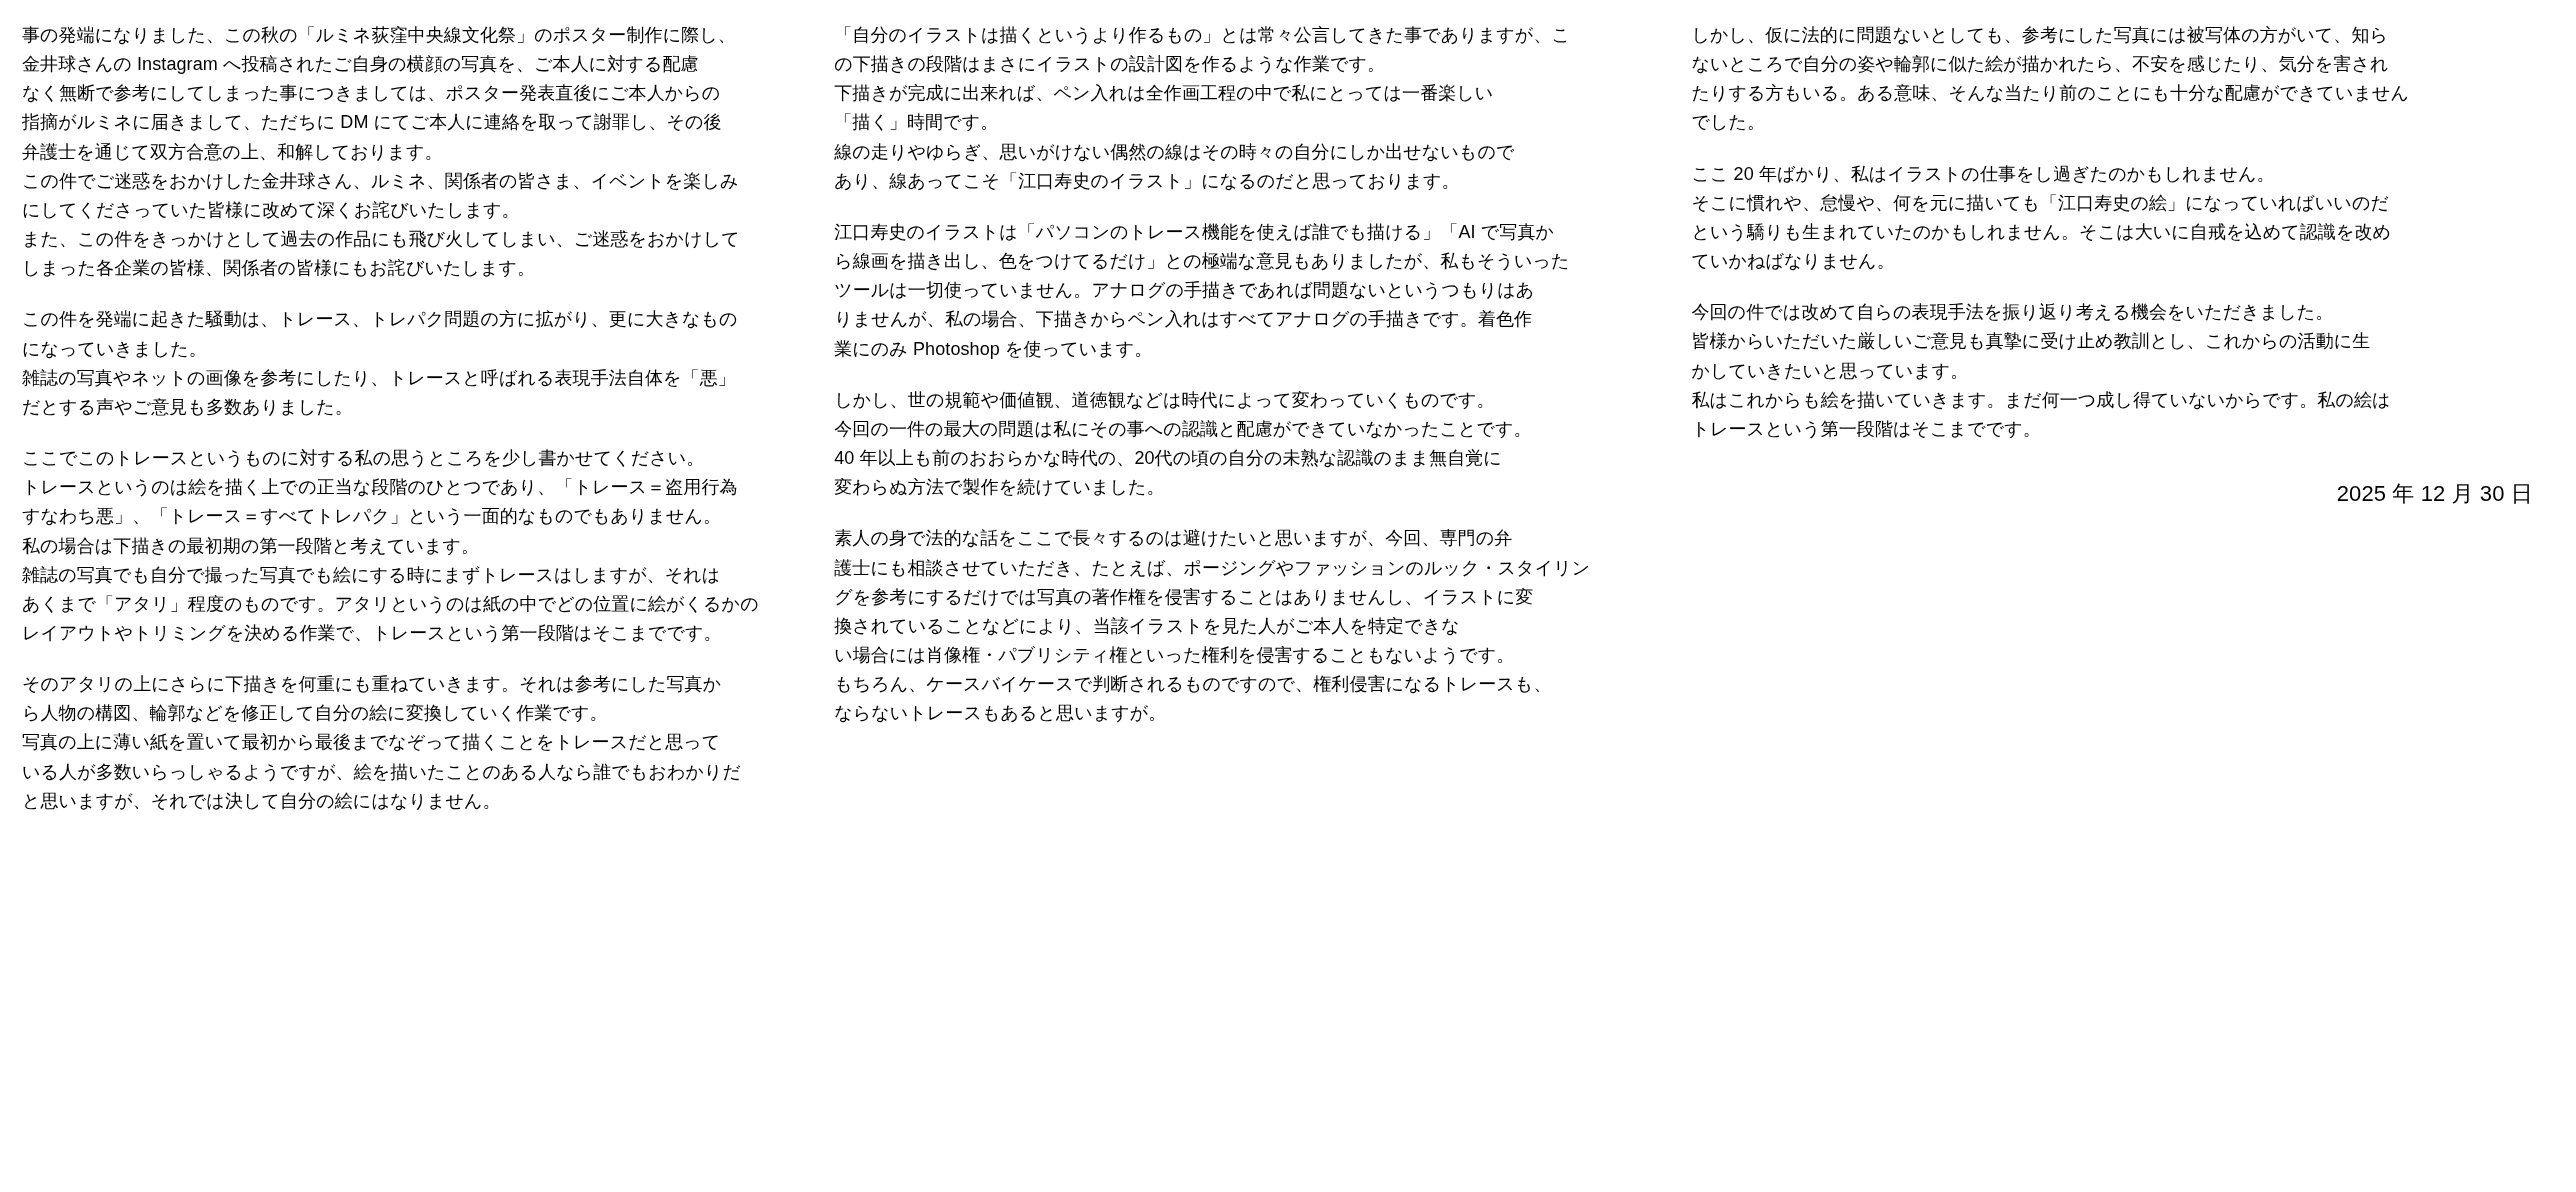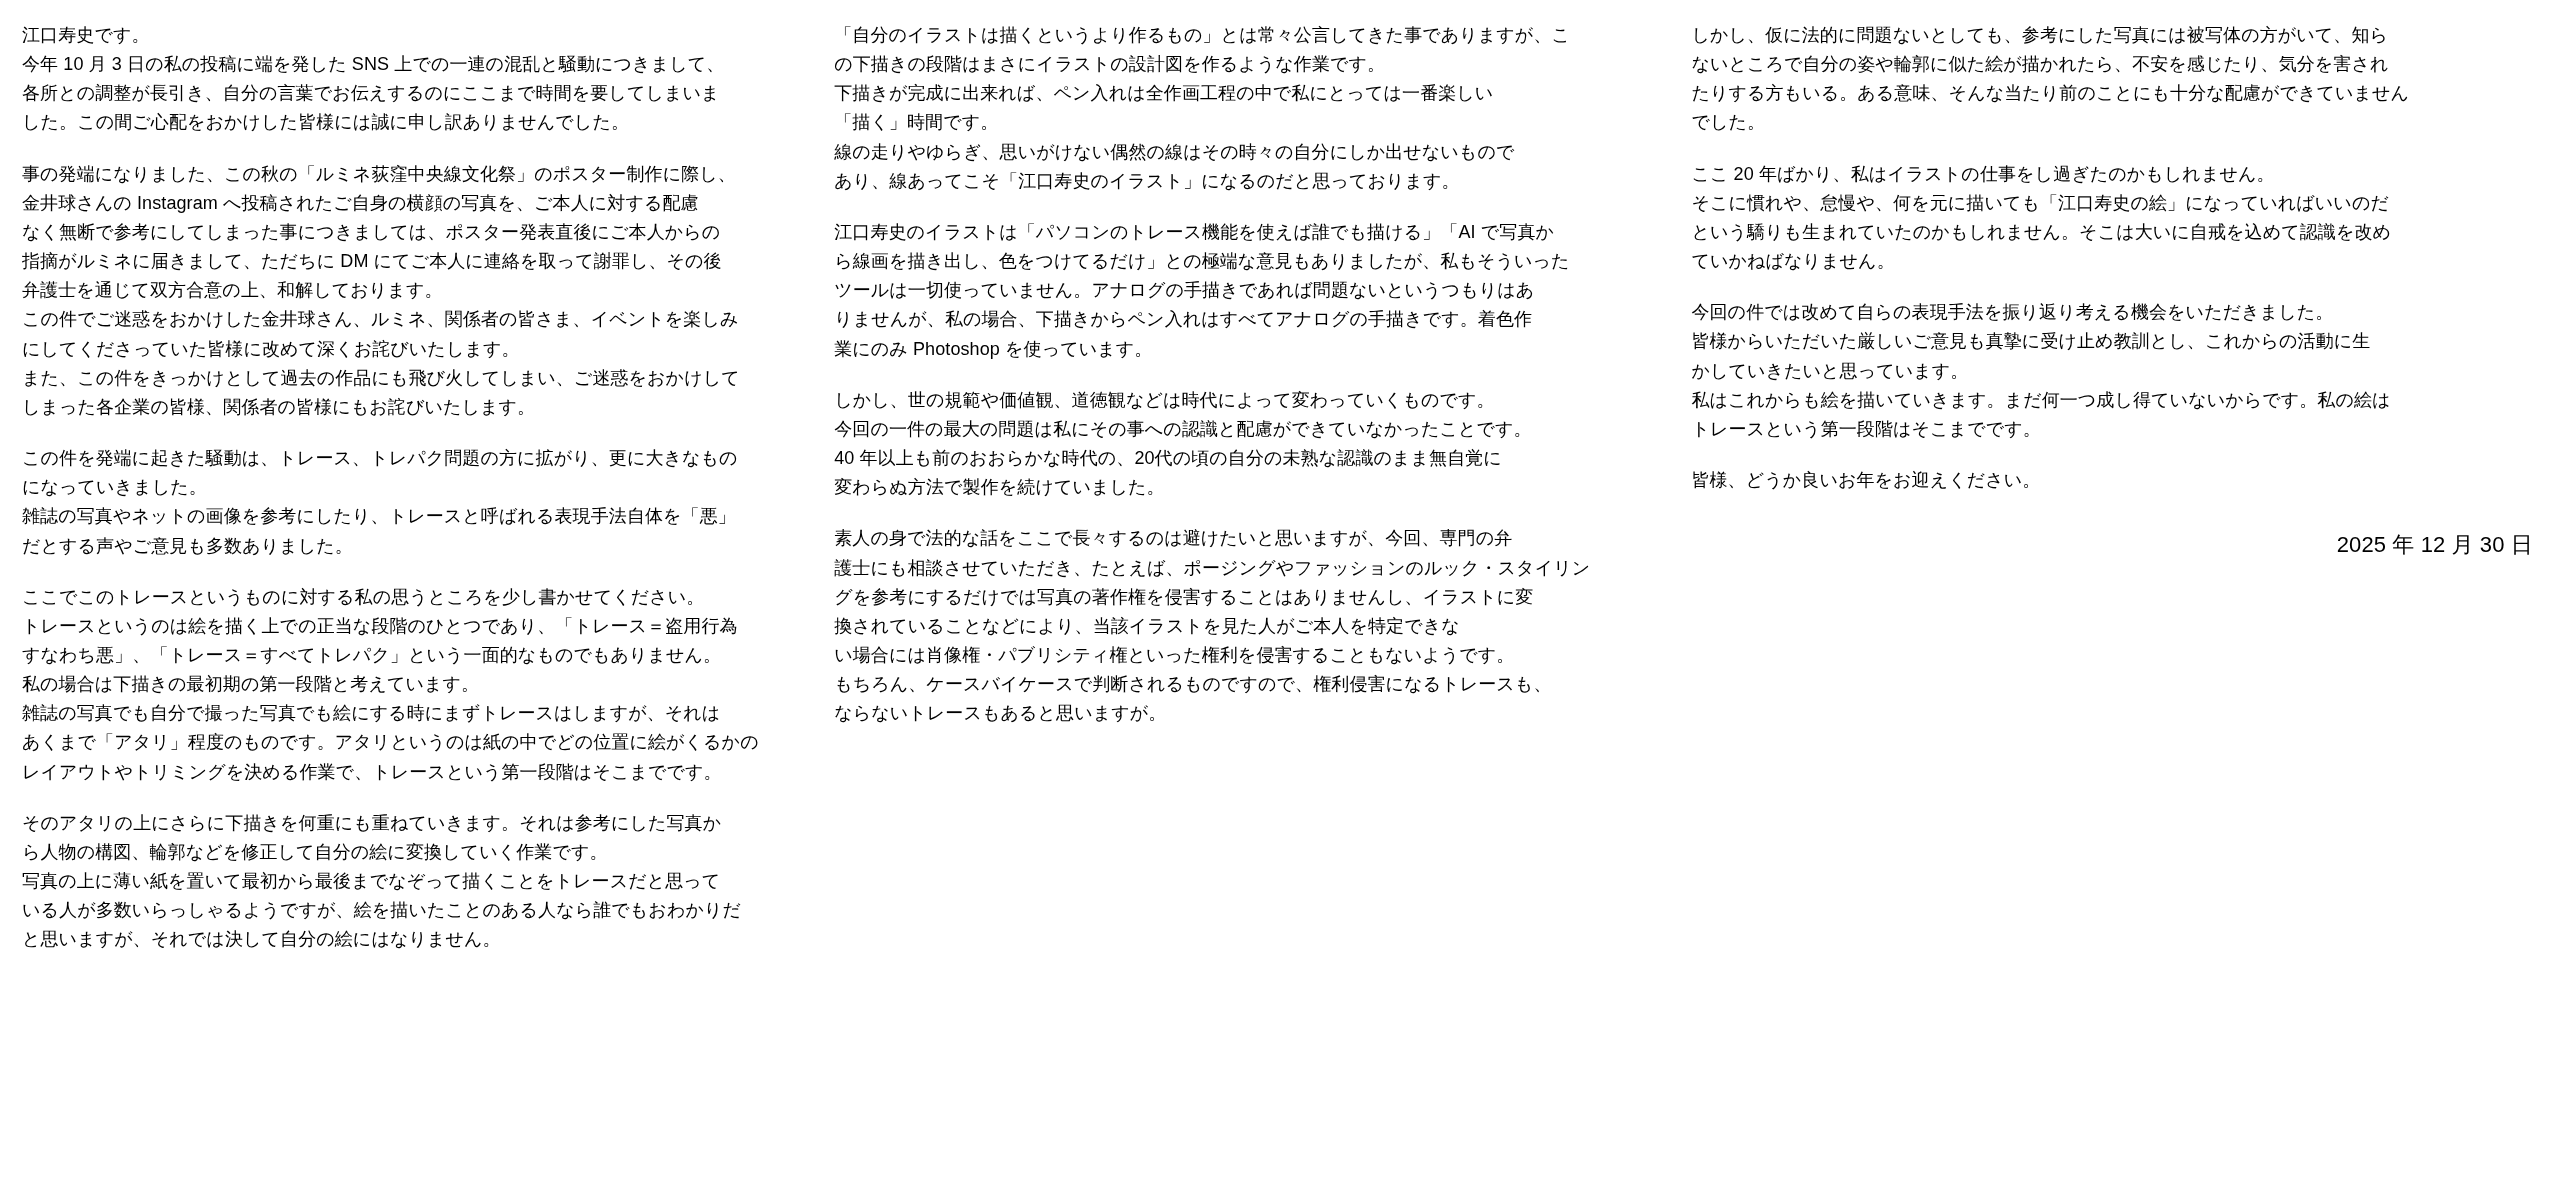--- a/index.html
+++ b/index.html
@@ -64,24 +64,20 @@
   .sig-name {
     padding-right: 3.7px;
   }
 </style>
 </head>
 <body>
 
 <div class="page">
 
   <div class="column col-1">
-    <p class="para">江口寿史です。
-今年 10 月 3 日の私の投稿に端を発した SNS 上での一連の混乱と騒動につきまして、
-各所との調整が長引き、自分の言葉でお伝えするのにここまで時間を要してしまいま
-した。この間ご心配をおかけした皆様には誠に申し訳ありませんでした。</p>
     <p class="para">事の発端になりました、この秋の「ルミネ荻窪中央線文化祭」のポスター制作に際し、
 金井球さんの Instagram へ投稿されたご自身の横顔の写真を、ご本人に対する配慮
 なく無断で参考にしてしまった事につきましては、ポスター発表直後にご本人からの
 指摘がルミネに届きまして、ただちに DM にてご本人に連絡を取って謝罪し、その後
 弁護士を通じて双方合意の上、和解しております。
 この件でご迷惑をおかけした金井球さん、ルミネ、関係者の皆さま、イベントを楽しみ
 にしてくださっていた皆様に改めて深くお詫びいたします。
 また、この件をきっかけとして過去の作品にも飛び火してしまい、ご迷惑をおかけして
 しまった各企業の皆様、関係者の皆様にもお詫びいたします。</p>
     <p class="para">この件を発端に起きた騒動は、トレース、トレパク問題の方に拡がり、更に大きなもの
@@ -134,20 +130,19 @@
 でした。</p>
     <p class="para">ここ 20 年ばかり、私はイラストの仕事をし過ぎたのかもしれません。
 そこに慣れや、怠慢や、何を元に描いても「江口寿史の絵」になっていればいいのだ
 という驕りも生まれていたのかもしれません。そこは大いに自戒を込めて認識を改め
 ていかねばなりません。</p>
     <p class="para">今回の件では改めて自らの表現手法を振り返り考える機会をいただきました。
 皆様からいただいた厳しいご意見も真摯に受け止め教訓とし、これからの活動に生
 かしていきたいと思っています。
 私はこれからも絵を描いていきます。まだ何一つ成し得ていないからです。私の絵は
 トレースという第一段階はそこまでです。</p>
-    <p class="para">皆様、どうか良いお年をお迎えください。</p>
     <div class="signature-block">
       <span class="signature-line">2025 年 12 月 30 日</span>
     </div>
   </div>
 
 </div>
 
 
 </body></html>

